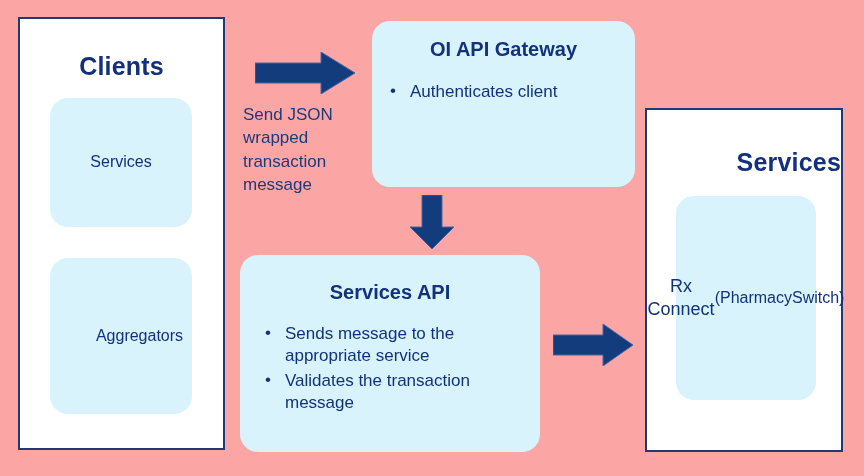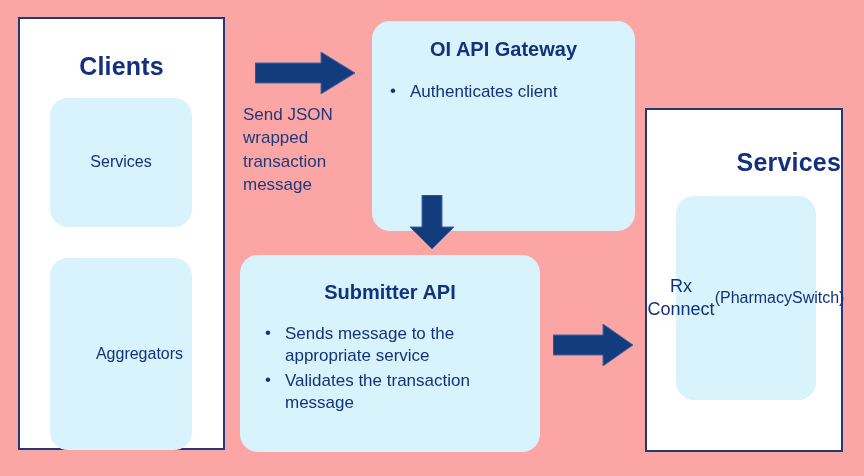--- a/index.html
+++ b/index.html
@@ -99,47 +99,47 @@
 <div id="canvas">
 
   <div class="panel" style="left:18px; top:17px; width:207px; height:433px;">
     <div class="panel-title" style="top:33px; font-size:25px;">Clients</div>
   </div>
 
   <div class="rbox rbox-center" style="left:50px; top:98px; width:142px; height:129px; font-size:16px;">
     <span>Services</span>
   </div>
 
-  <div class="rbox rbox-center" style="left:50px; top:258px; width:142px; height:192px; font-size:16px;padding-left:37px;">
+  <div class="rbox rbox-center" style="left:50px; top:258px; width:142px; height:156px; font-size:16px;padding-left:37px;">
     <span>Aggregators</span>
   </div>
 
   <div class="arrow" style="left:255px; top:52px; width:100px; height:42px;">
     <svg width="100" height="42" viewBox="0 0 100 42" xmlns="http://www.w3.org/2000/svg">
       <polygon points="0,11 66,11 66,0 100,21 66,42 66,31 0,31" fill="#123c7c" stroke="#4766a8" stroke-width="1"></polygon>
     </svg>
   </div>
 
   <div class="caption" style="left:243px; top:103px; width:118px; font-size:17px;">Send JSON wrapped transaction message</div>
 
-  <div class="rbox" style="left:372px; top:21px; width:263px; height:210px;">
+  <div class="rbox" style="left:372px; top:21px; width:263px; height:166px;">
     <div class="rbox-title" style="top:17px; font-size:20px;">OI API Gateway</div>
     <ul class="bullets" style="left:10px; top:60px; width:248px; font-size:17px;">
       <li>Authenticates client</li>
     </ul>
   </div>
 
   <div class="arrow" style="left:409px; top:195px; width:46px; height:54px;">
     <svg width="46" height="54" viewBox="0 0 46 54" xmlns="http://www.w3.org/2000/svg">
       <polygon points="13,0 33,0 33,32 45,32 23,54 1,32 13,32" fill="#123c7c" stroke="#4766a8" stroke-width="1"></polygon>
     </svg>
   </div>
 
   <div class="rbox" style="left:240px; top:255px; width:300px; height:197px;">
-    <div class="rbox-title" style="top:26px; font-size:20px;">Submitter API</div>
+    <div class="rbox-title" style="top:26px; font-size:20px;">Services API</div>
     <ul class="bullets" style="left:17px; top:68px; width:270px; font-size:17px;">
       <li>Sends message to the appropriate service</li>
       <li>Validates the transaction message</li>
     </ul>
   </div>
 
   <div class="arrow" style="left:553px; top:324px; width:80px; height:42px;">
     <svg width="80" height="42" viewBox="0 0 80 42" xmlns="http://www.w3.org/2000/svg">
       <polygon points="0,11 50,11 50,0 80,21 50,42 50,31 0,31" fill="#123c7c" stroke="#4766a8" stroke-width="1"></polygon>
     </svg>

